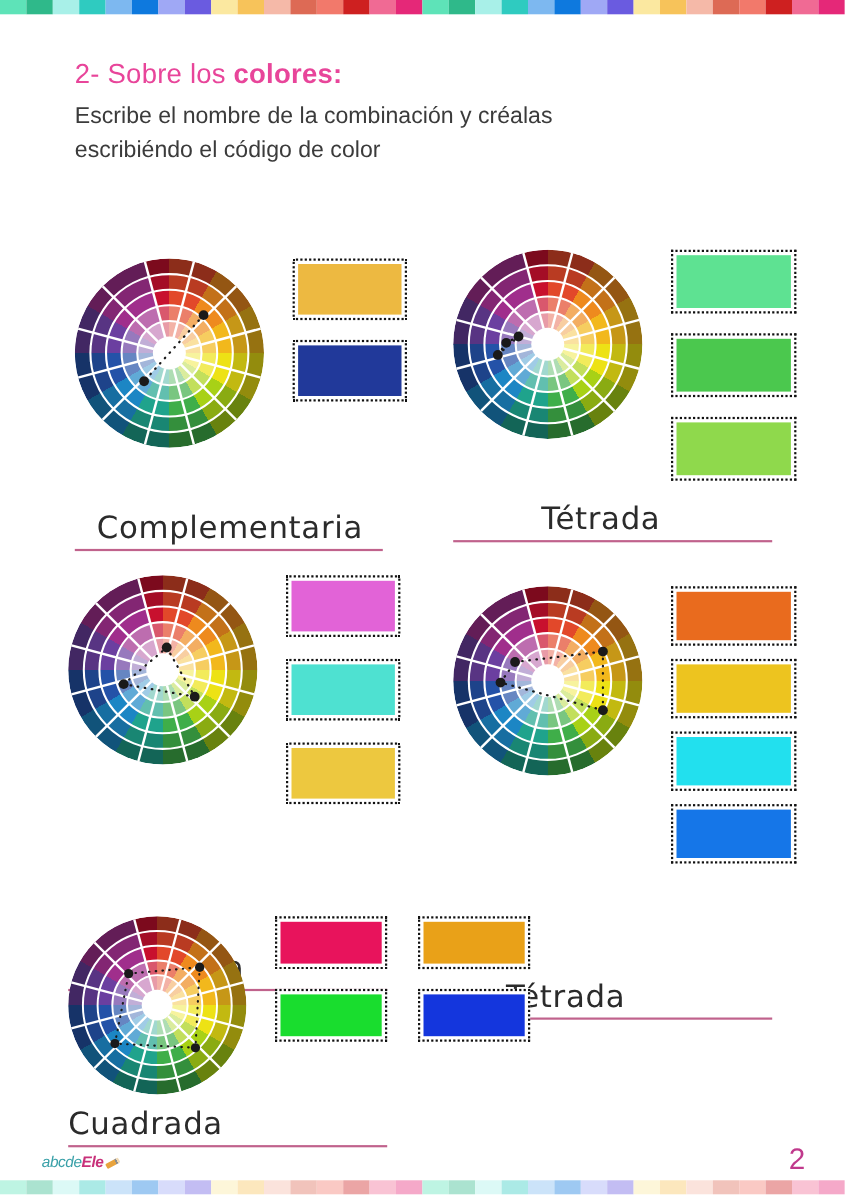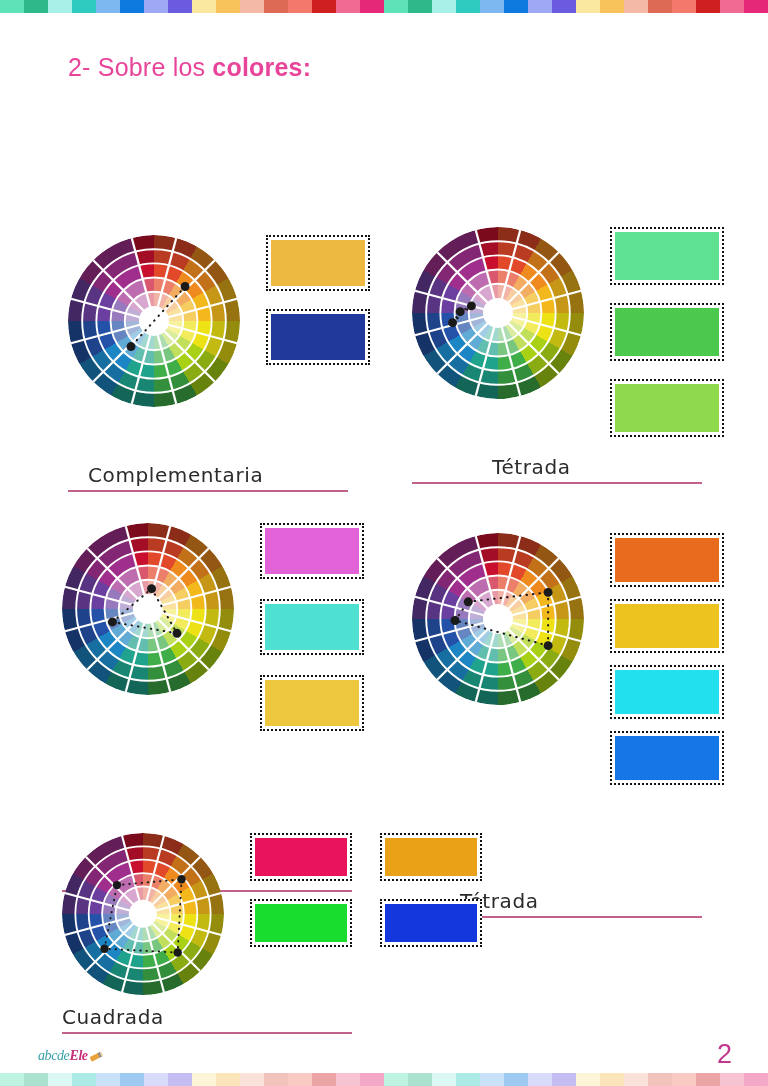--- a/index.html
+++ b/index.html
@@ -53,30 +53,30 @@
   .swatch{
     border:2px dotted #111;
     padding:3px;
     background:#fff;
     box-sizing:border-box;
   }
   .swatch i{display:block;width:100%;height:100%;}
 
   .label-wrap{position:absolute;left:0;width:100%;}
   .label{
-    font-size:20px;color:#2b2b2b;font-family:"DejaVu Sans", sans-serif;
+    font-size:28px;color:#2b2b2b;font-family:"DejaVu Sans", sans-serif;
     letter-spacing:.6px;white-space:nowrap;
   }
   .rule{height:2px;background:#C0628C;margin-top:3px;}
 
   
   .footer{position:absolute;left:0;bottom:0;width:768px;height:60px;}
   .logo{
     position:absolute;left:38px;bottom:22px;
-    font-family:Liberation Serif, serif;font-size:14px;font-style:italic;
+    font-family:Liberation Sans, sans-serif;font-size:14px;font-style:italic;
     letter-spacing:-.4px;white-space:nowrap;
   }
   .logo .a{color:#39A0A8;}
   .logo .b{color:#C8317A;font-weight:700;}
   .pencil{
     display:inline-block;width:13px;height:5px;margin-left:2px;
     background:linear-gradient(90deg,#E8A33D 0 70%,#8c8c8c 70% 85%,#f0d9b5 85% 100%);
     transform:rotate(-28deg);border-radius:1px;vertical-align:middle;
   }
   .pageno{
@@ -119,20 +119,24 @@
       <span style="background: rgb(245, 185, 168);"></span>
       <span style="background: rgb(221, 106, 85);"></span>
       <span style="background: rgb(242, 121, 107);"></span>
       <span style="background: rgb(206, 32, 32);"></span>
       <span style="background: rgb(240, 106, 148);"></span>
       <span style="background: rgb(229, 40, 120);"></span>
     </div>
 
   <div class="header">
     <div class="h-title"><span>2- Sobre los </span><b>colores:</b></div>
+    <div class="h-sub">
+      <div>Escribe el nombre de la combinación y créalas</div>
+      <div>escribiéndo el código de color</div>
+    </div>
   </div>
 
   <div class="grid" id="grid">
       <div class="cell" style="position: absolute; left: 68px; top: 30px;">
         <div class="combo">
           <div class="wheel-wrap" style="width: 172px; height: 172px; margin-right: 26px;">
             <div class="wheel" style="width: 172px; height: 172px;">
               <div class="ring" style="width: 172px; height: 172px; left: 0px; top: 0px; background: conic-gradient(from -15deg, rgb(124, 10, 29) -15deg, rgb(124, 10, 29) 15deg, rgb(140, 45, 26) 15deg, rgb(140, 45, 26) 45deg, rgb(148, 86, 19) 45deg, rgb(148, 86, 19) 75deg, rgb(150, 114, 17) 75deg, rgb(150, 114, 17) 105deg, rgb(147, 140, 13) 105deg, rgb(147, 140, 13) 135deg, rgb(104, 130, 14) 135deg, rgb(104, 130, 14) 165deg, rgb(39, 108, 45) 165deg, rgb(39, 108, 45) 195deg, rgb(19, 101, 87) 195deg, rgb(19, 101, 87) 225deg, rgb(17, 83, 122) 225deg, rgb(17, 83, 122) 255deg, rgb(22, 51, 104) 255deg, rgb(22, 51, 104) 285deg, rgb(66, 39, 99) 285deg, rgb(66, 39, 99) 315deg, rgb(99, 29, 87) 315deg, rgb(99, 29, 87) 345deg);"></div>
               <div class="ring" style="width: 143.62px; height: 143.62px; left: 14.19px; top: 14.19px; background: conic-gradient(from -15deg, rgb(164, 13, 38) -15deg, rgb(164, 13, 38) 15deg, rgb(185, 59, 34) 15deg, rgb(185, 59, 34) 45deg, rgb(195, 113, 25) 45deg, rgb(195, 113, 25) 75deg, rgb(198, 151, 23) 75deg, rgb(198, 151, 23) 105deg, rgb(194, 185, 17) 105deg, rgb(194, 185, 17) 135deg, rgb(138, 171, 18) 135deg, rgb(138, 171, 18) 165deg, rgb(52, 143, 60) 165deg, rgb(52, 143, 60) 195deg, rgb(25, 134, 115) 195deg, rgb(25, 134, 115) 225deg, rgb(23, 110, 161) 225deg, rgb(23, 110, 161) 255deg, rgb(30, 67, 138) 255deg, rgb(30, 67, 138) 285deg, rgb(88, 52, 131) 285deg, rgb(88, 52, 131) 315deg, rgb(131, 38, 115) 315deg, rgb(131, 38, 115) 345deg);"></div>
               <div class="ring" style="width: 115.24px; height: 115.24px; left: 28.38px; top: 28.38px; background: conic-gradient(from -15deg, rgb(200, 16, 46) -15deg, rgb(200, 16, 46) 15deg, rgb(226, 72, 42) 15deg, rgb(226, 72, 42) 45deg, rgb(238, 138, 30) 45deg, rgb(238, 138, 30) 75deg, rgb(242, 184, 28) 75deg, rgb(242, 184, 28) 105deg, rgb(237, 226, 21) 105deg, rgb(237, 226, 21) 135deg, rgb(168, 209, 22) 135deg, rgb(168, 209, 22) 165deg, rgb(63, 174, 73) 165deg, rgb(63, 174, 73) 195deg, rgb(31, 163, 140) 195deg, rgb(31, 163, 140) 225deg, rgb(28, 134, 196) 225deg, rgb(28, 134, 196) 255deg, rgb(36, 82, 168) 255deg, rgb(36, 82, 168) 285deg, rgb(107, 63, 160) 285deg, rgb(107, 63, 160) 315deg, rgb(160, 46, 140) 315deg, rgb(160, 46, 140) 345deg);"></div>

